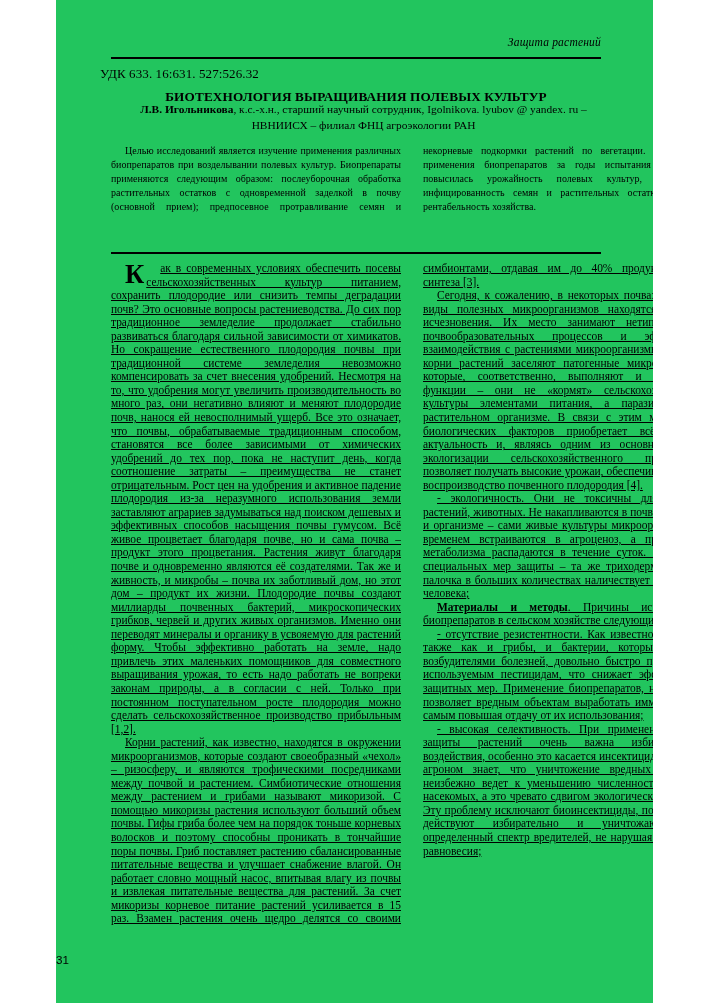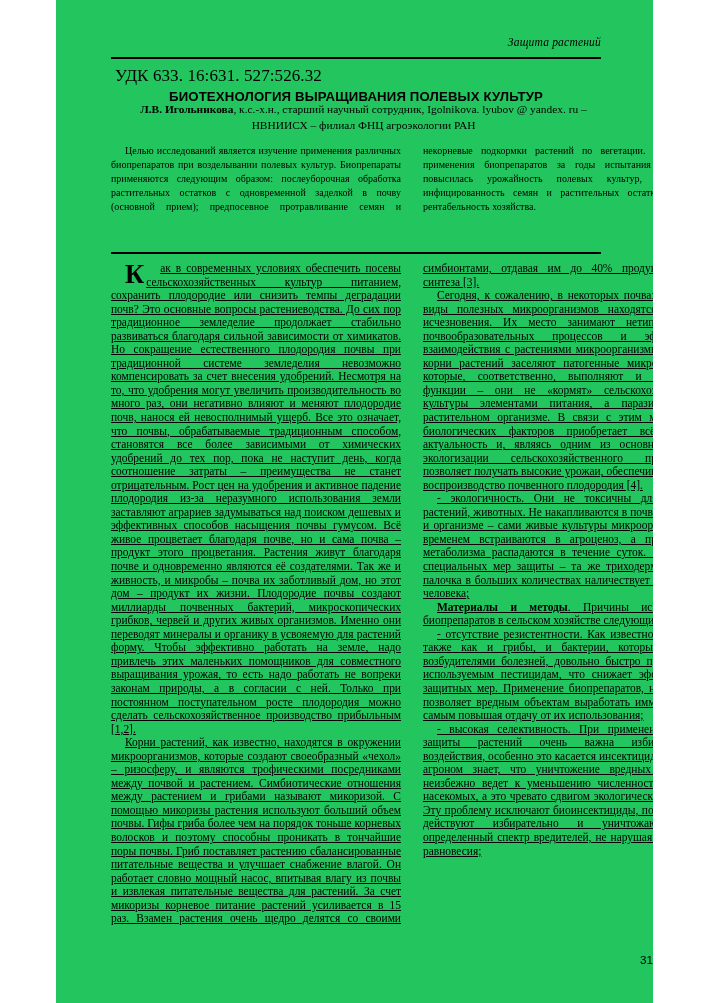--- a/index.html
+++ b/index.html
@@ -37,31 +37,31 @@
     left: 55px;
     right: 52px;
     height: 1.6px;
     background: #000;
   }
 
   
   .udc {
     position: absolute;
     top: 66px;
-    left: 59px;
-    font-size: 17px;
+    left: 44px;
+    font-size: 13px;
     letter-spacing: 0.1px;
   }
   .article-title {
     position: absolute;
     top: 80px;
     left: 55px;
     right: 52px;
     text-align: center;
-    font-family: Liberation Sans, sans-serif;
+    font-family: Liberation Serif, serif;
     font-weight: bold;
     font-size: 13.2px;
     letter-spacing: 0.15px;
   }
   .authors {
     position: absolute;
     top: 102px;
     left: 80px;
     right: 62px;
     text-align: center;
@@ -134,21 +134,21 @@
   .run-in-head {
     font-weight: bold;
   }
 
   
   .folio {
     position: absolute;
     bottom: 37px;
     left: 0;
     right: 0;
-    text-align: right;
+    text-align: left;
     font-family: "Liberation Sans", "DejaVu Sans", sans-serif;
     font-size: 11.6px;
   }
 </style>
 </head>
 <body>
 
 <div class="page">
 
   <div class="running-head">Защита растений</div>

